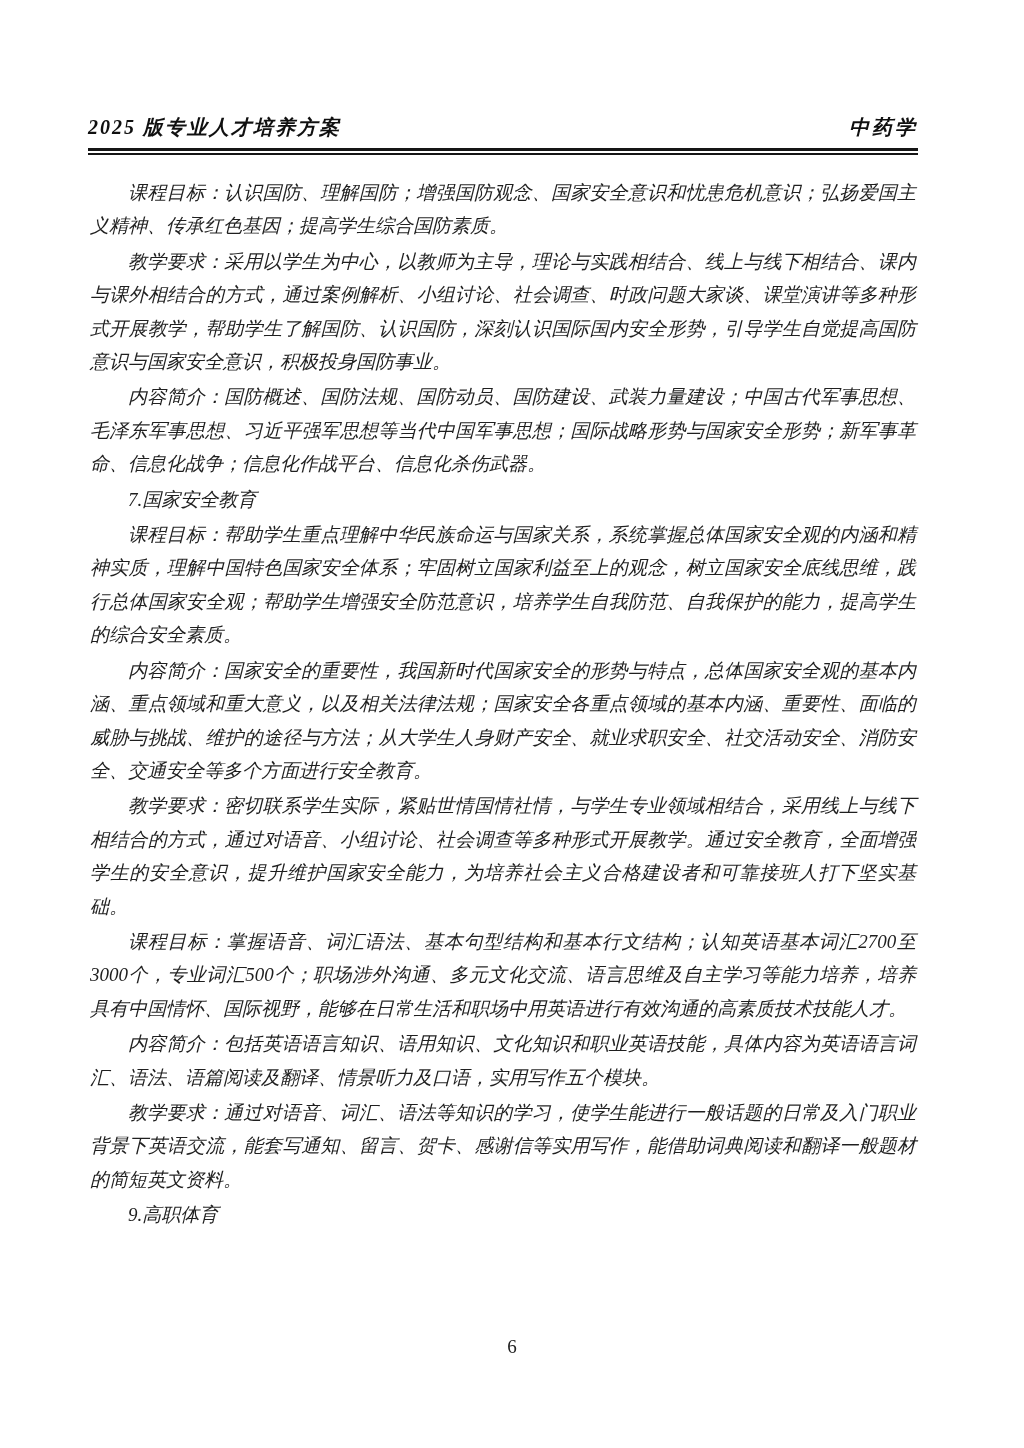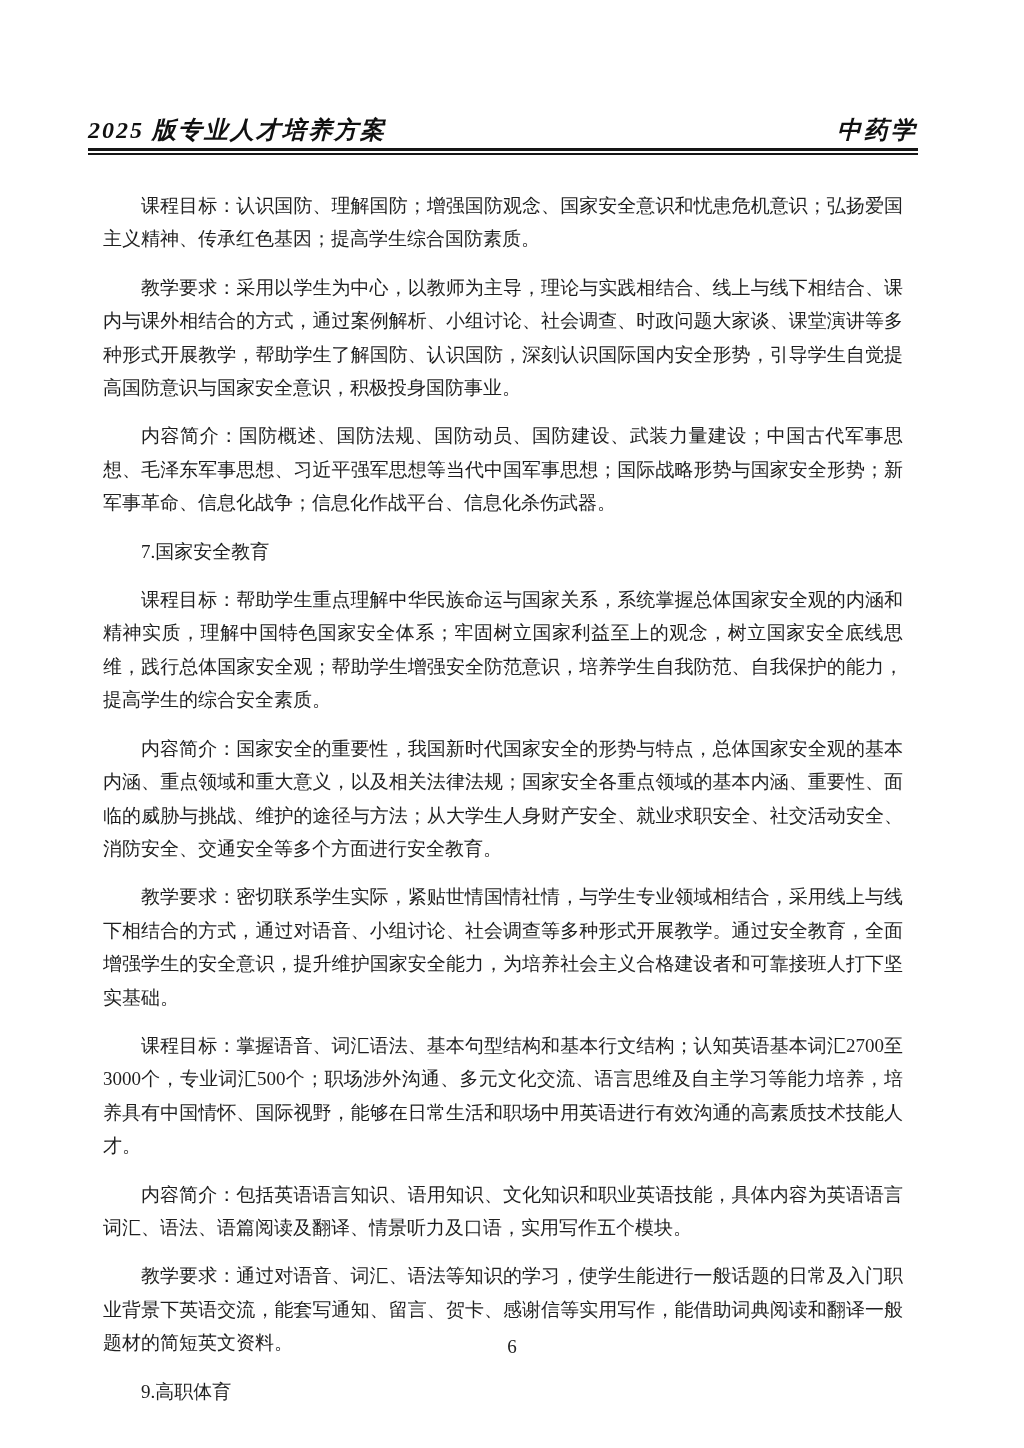--- a/index.html
+++ b/index.html
@@ -20,21 +20,21 @@
     inset: 0;
   }
   .doc-header {
     position: absolute;
     top: 114px;
     left: 88px;
     width: 830px;
     display: flex;
     justify-content: space-between;
     align-items: flex-end;
-    font-size: 24px;
+    font-size: 20px;
     font-weight: bold;
     font-style: italic;
     color: #101010;
   }
   .doc-header .left-title {
     letter-spacing: 2px;
   }
   .doc-header .right-title {
     letter-spacing: 3px;
     font-family: Liberation Mono, monospace;
@@ -53,23 +53,24 @@
     top: 174px;
     left: 88px;
     width: 830px;
     font-size: 19px;
     line-height: 33.4px;
     text-align: justify;
     text-justify: inter-ideograph;
     color: #1f1f1f;
   }
   .doc-content p {
-    margin: 15px;
+    margin: 2px;
     padding: 0;
     text-indent: 2em;
+    font-style: italic;
   }
   .doc-footer {
     position: absolute;
     top: 1336px;
     left: 0;
     width: 1024px;
     text-align: center;
     font-size: 19px;
     color: #222222;
   }

